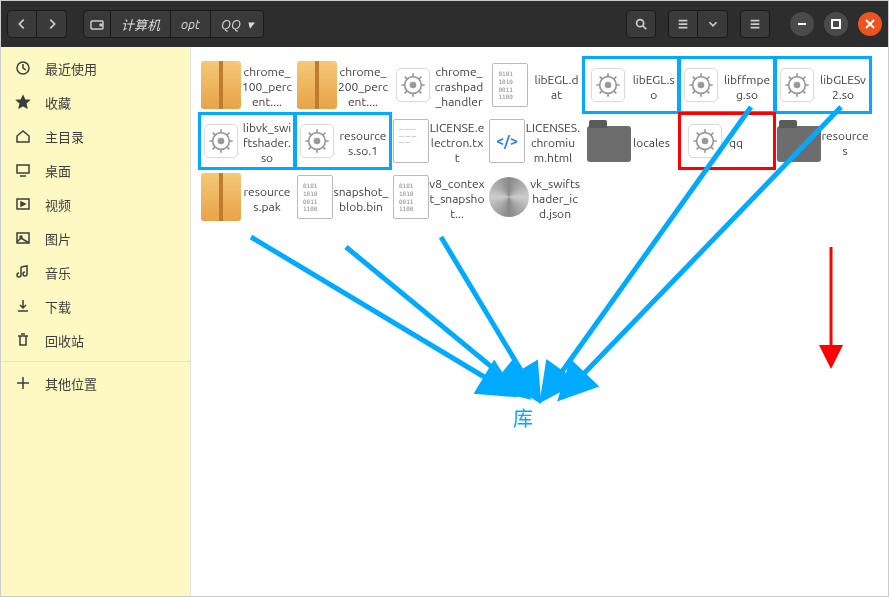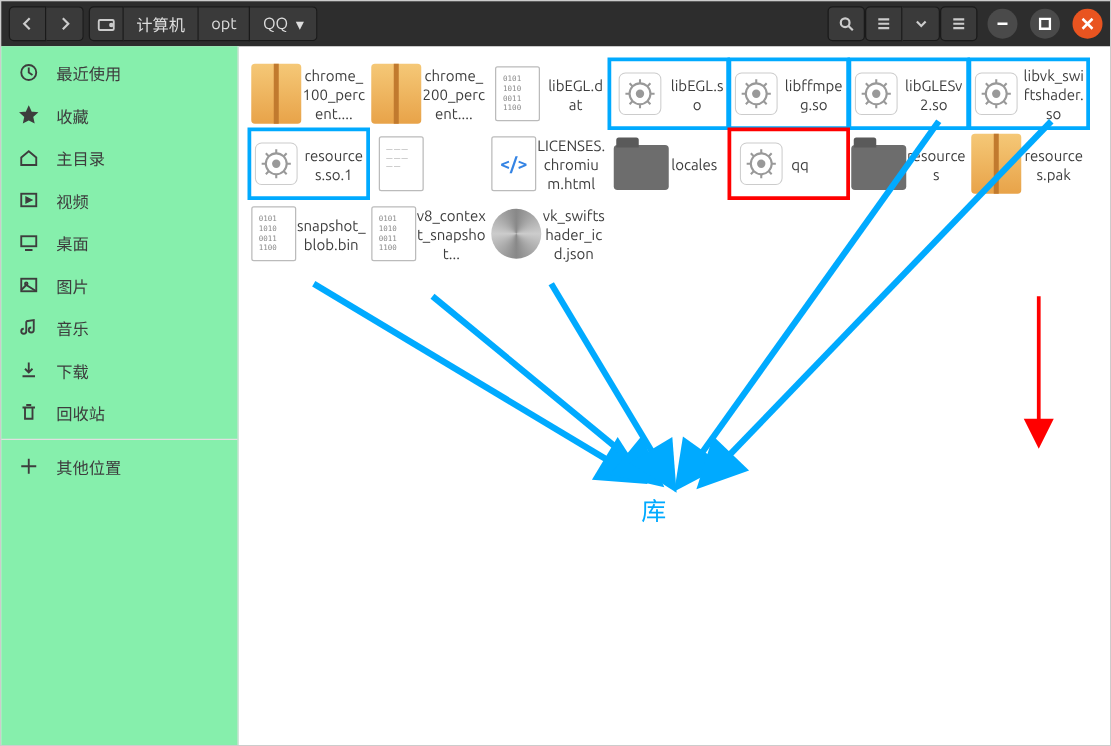--- a/index.html
+++ b/index.html
@@ -1,35 +1,35 @@
 <!DOCTYPE html>
 <html><head>
 <meta charset="utf-8">
 <style>
 * { box-sizing: border-box; margin: 0; padding: 0; }
 body { font-family: "Ubuntu", "Noto Sans CJK SC", sans-serif; font-size: 13px; color: #3d3d3d; background: #fff; width: 889px; height: 597px; overflow: hidden; }
 .window { width: 100%; height: 100%; display: flex; flex-direction: column; border: 1px solid #ccc; }
-.titlebar { height: 36px; background: #2d2d2d; display: flex; align-items: center; padding: 0 6px; gap: 0; }
+.titlebar { height: 46px; background: #2d2d2d; display: flex; align-items: center; padding: 0 6px; gap: 12px; font-style: italic; }
 .tb-btn { width: 30px; height: 28px; background: #3a3a3a; border: 1px solid #1a1a1a; border-radius: 4px; display: flex; align-items: center; justify-content: center; color: #d0d0d0; cursor: pointer; }
 .tb-btn svg { width: 14px; height: 14px; stroke: #ccc; fill: none; stroke-width: 2; }
 .tb-group { display: flex; }
 .tb-group .tb-btn:first-child { border-radius: 4px 0 0 4px; }
 .tb-group .tb-btn:last-child { border-radius: 0 4px 4px 0; border-left: none; }
 .breadcrumb { display: flex; align-items: center; height: 28px; margin-left: 4px; }
 .bc-icon { width: 28px; height: 28px; background: #3a3a3a; border: 1px solid #1a1a1a; border-radius: 4px 0 0 4px; display: flex; align-items: center; justify-content: center; }
 .bc-seg { height: 28px; background: #3a3a3a; border: 1px solid #1a1a1a; border-left: none; color: #ddd; display: flex; align-items: center; padding: 0 10px; cursor: pointer; }
 .bc-seg:last-child { border-radius: 0 4px 4px 0; }
 .bc-seg .drop { margin-left: 6px; }
 .spacer { flex: 1; }
 .win-controls { display: flex; gap: 10px; margin-left: 8px; }
 .wc { width: 24px; height: 24px; border-radius: 50%; background: #4a4a4a; display: flex; align-items: center; justify-content: center; cursor: pointer; }
 .wc.close { background: #e95420; }
 .wc svg { width: 10px; height: 10px; stroke: #fff; fill: none; stroke-width: 2; }
 .body { flex: 1; display: flex; }
-.sidebar { width: 190px; background: #86efac; border-right: 1px solid #e0e0e0; padding-top: 4px; }
+.sidebar { width: 190px; background: #fef9c3; border-right: 1px solid #e0e0e0; padding-top: 4px; }
 .sb-item { display: flex; align-items: center; height: 34px; padding: 0 14px; gap: 14px; cursor: pointer; color: #3d3d3d; }
 .sb-icon { width: 16px; height: 16px; display: flex; align-items: center; justify-content: center; }
 .sb-icon svg { width: 16px; height: 16px; stroke: #3d3d3d; fill: none; stroke-width: 1.5; }
 .sb-sep { height: 1px; background: #e0e0e0; margin: 4px 0; }
 .files { flex: 1; padding: 10px 8px; position: relative; }
 .grid { display: grid; grid-template-columns: repeat(7, 96px); gap: 0; }
 .file { width: 96px; display: flex; flex-direction: row; align-items: center; padding: 4px 2px; cursor: pointer; }
 .file-icon { width: 48px; height: 48px; display: flex; align-items: center; justify-content: center; }
 .file-label { font-size: 12px; text-align: center; line-height: 1.25; margin-top: 3px; word-break: break-all; max-width: 92px; max-height: 46px; overflow: hidden; }
 .highlight-blue { outline: 3px solid #00aaff; outline-offset: -2px; }
@@ -145,34 +145,34 @@
             <span class="sb-icon">
               <svg viewBox="0 0 16 16">
                 <path d="M2 8l6-5 6 5v6H2z"></path>
               </svg>
             </span>
             <span>主目录</span>
           </div>
           <div class="sb-item">
             <span class="sb-icon">
               <svg viewBox="0 0 16 16">
+                <rect x="2" y="3" width="12" height="8"></rect>
+                <path d="M5 14h6"></path>
+              </svg>
+            </span>
+            <span>桌面</span>
+          </div>
+          <div class="sb-item">
+            <span class="sb-icon">
+              <svg viewBox="0 0 16 16">
                 <rect x="2" y="3" width="12" height="10"></rect>
                 <path d="M6 6v4l4-2z" fill="#3d3d3d"></path>
               </svg>
             </span>
             <span>视频</span>
-          </div>
-          <div class="sb-item">
-            <span class="sb-icon">
-              <svg viewBox="0 0 16 16">
-                <rect x="2" y="3" width="12" height="8"></rect>
-                <path d="M5 14h6"></path>
-              </svg>
-            </span>
-            <span>桌面</span>
           </div>
           <div class="sb-item">
             <span class="sb-icon">
               <svg viewBox="0 0 16 16">
                 <rect x="2" y="3" width="12" height="10"></rect>
                 <circle cx="6" cy="7" r="1"></circle>
                 <path d="M2 12l4-4 8 5"></path>
               </svg>
             </span>
             <span>图片</span>
@@ -222,20 +222,33 @@
             <div class="file-label">chrome_100_percent....</div>
           </div>
           <div class="file">
             <div class="file-icon">
               <div class="ic-pkg"></div>
             </div>
             <div class="file-label">chrome_200_percent....</div>
           </div>
           <div class="file">
             <div class="file-icon">
+              <svg class="ic-gear" viewBox="0 0 48 48">
+                <rect x="4" y="4" width="40" height="40" rx="6" fill="#fff" stroke="#ccc"></rect>
+                <circle cx="24" cy="24" r="10" fill="none" stroke="#999" stroke-width="2"></circle>
+                <circle cx="24" cy="24" r="4" fill="#999"></circle>
+                <g stroke="#999" stroke-width="2">
+                  <path d="M24 10v4M24 34v4M10 24h4M34 24h4M14 14l3 3M31 31l3 3M34 14l-3 3M17 31l-3 3"></path>
+                </g>
+              </svg>
+            </div>
+            <div class="file-label">chrome_crashpad_handler</div>
+          </div>
+          <div class="file">
+            <div class="file-icon">
               <div class="ic-bin">0101<br>1010<br>0011<br>1100</div>
             </div>
             <div class="file-label">libEGL.dat</div>
           </div>
           <div class="file highlight-blue">
             <div class="file-icon">
               <svg class="ic-gear" viewBox="0 0 48 48">
                 <rect x="4" y="4" width="40" height="40" rx="6" fill="#fff" stroke="#ccc"></rect>
                 <circle cx="24" cy="24" r="10" fill="none" stroke="#999" stroke-width="2"></circle>
                 <circle cx="24" cy="24" r="4" fill="#999"></circle>
@@ -295,20 +308,21 @@
                   <path d="M24 10v4M24 34v4M10 24h4M34 24h4M14 14l3 3M31 31l3 3M34 14l-3 3M17 31l-3 3"></path>
                 </g>
               </svg>
             </div>
             <div class="file-label">resources.so.1</div>
           </div>
           <div class="file">
             <div class="file-icon">
               <div class="ic-txt">— — —<br>— — —<br>— —</div>
             </div>
+            <div class="file-label">LICENSE.electron.txt</div>
           </div>
           <div class="file">
             <div class="file-icon">
               <div class="ic-html">&lt;/&gt;</div>
             </div>
             <div class="file-label">LICENSES.chromium.html</div>
           </div>
           <div class="file">
             <div class="file-icon">
               <div class="ic-folder"></div>

